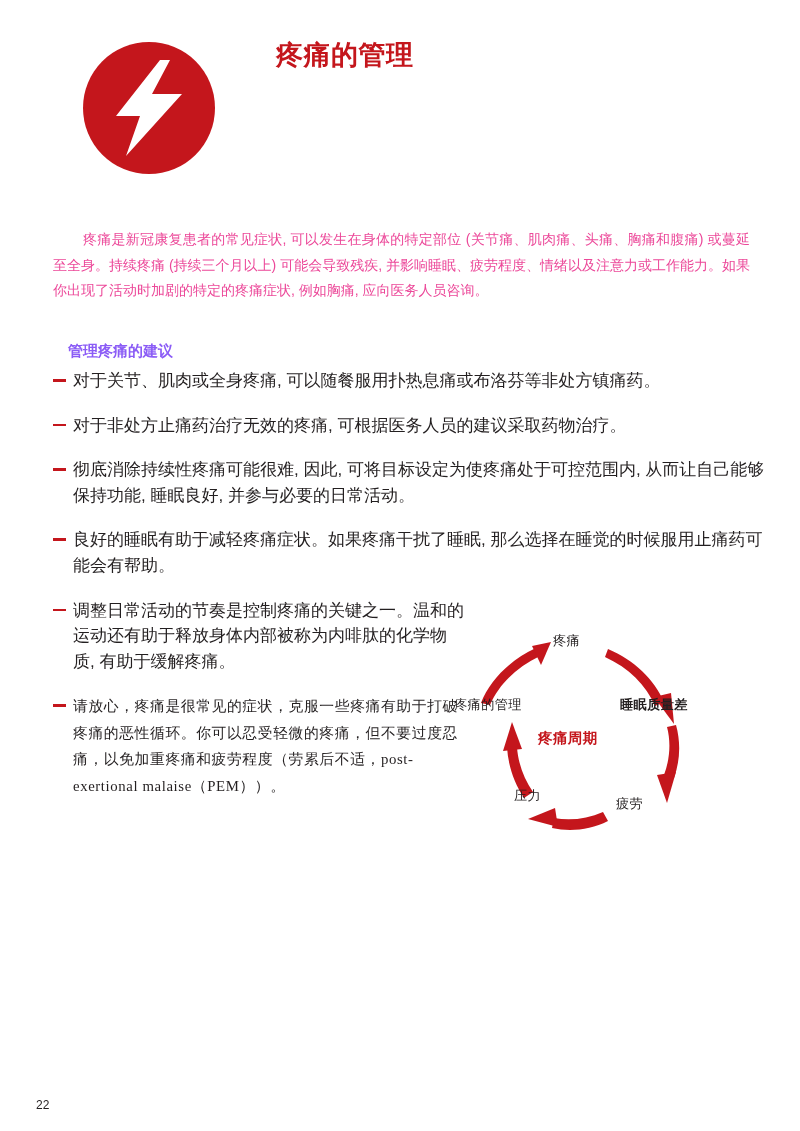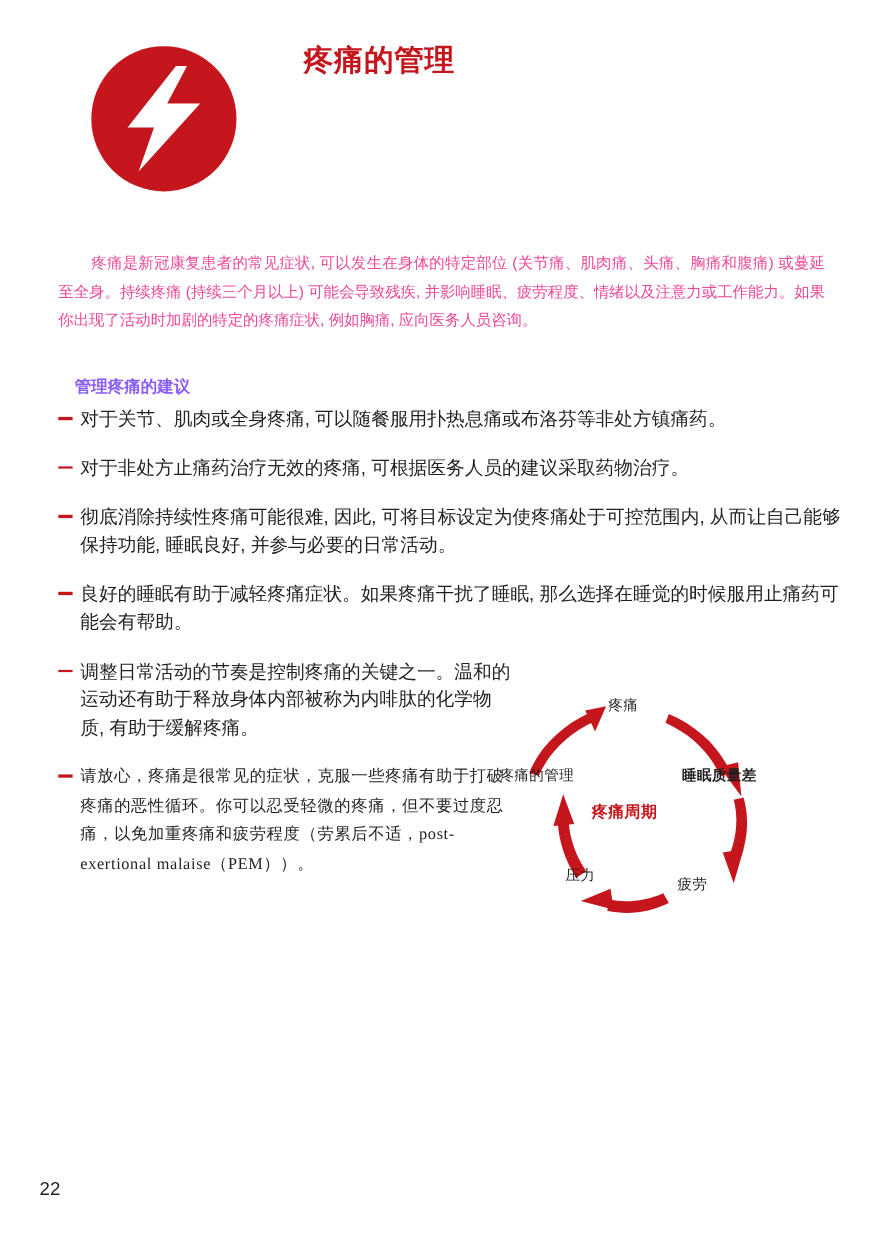--- a/index.html
+++ b/index.html
@@ -144,22 +144,22 @@
     font-weight: bold;
     color: #c4161c;
     white-space: nowrap;
     letter-spacing: 0.4px;
   }
 
   
   #page-number {
     position: absolute;
     left: 36px;
-    top: 1071px;
-    font-size: 17px;
+    top: 1098px;
+    font-size: 12px;
     color: #231f20;
   }
 </style>
 </head>
 <body>
 
 <div id="page-header">
 
   <div id="brand-mark">
     <svg viewBox="0 0 86 100" xmlns="http://www.w3.org/2000/svg" aria-hidden="true">

